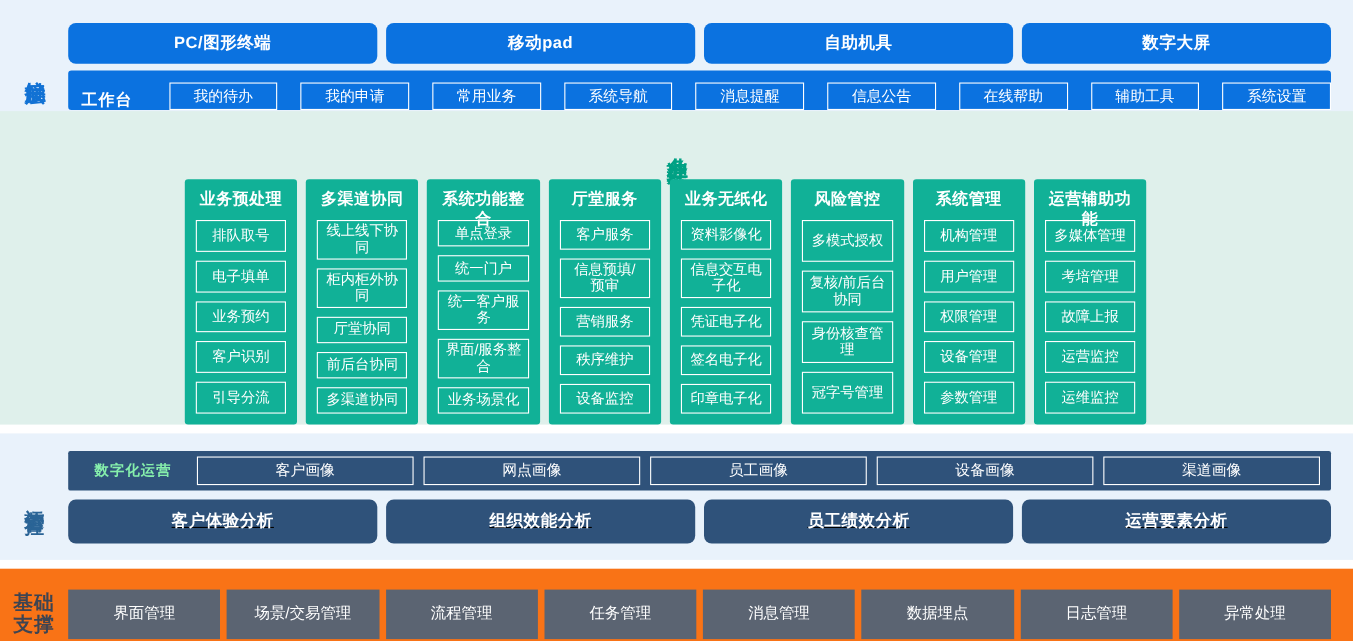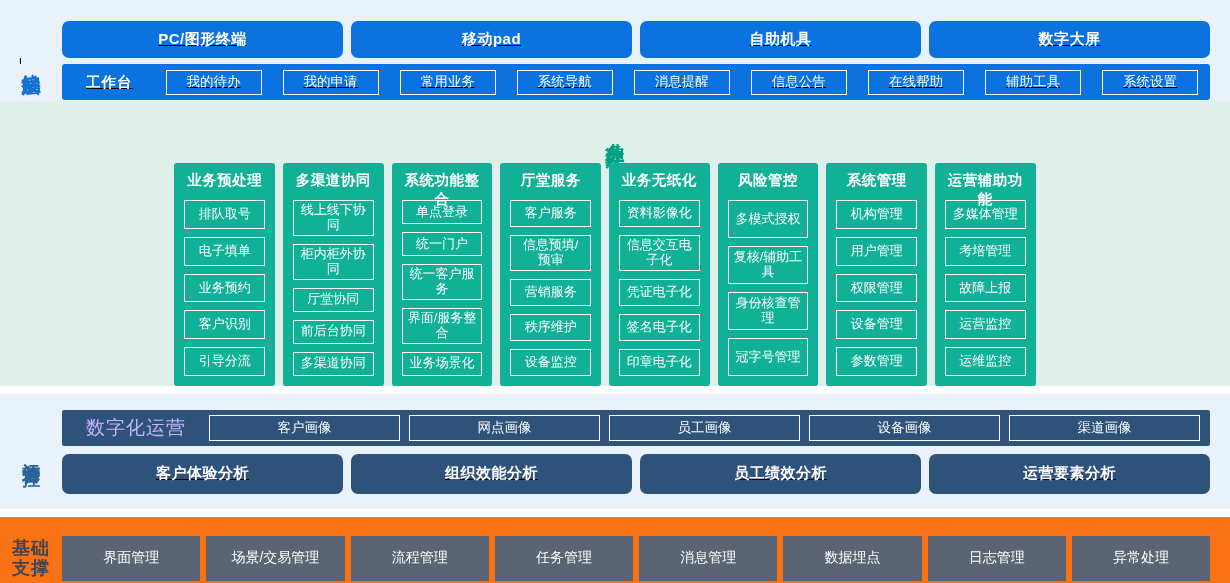--- a/index.html
+++ b/index.html
@@ -19,34 +19,34 @@
     letter-spacing: 2px;
     display: flex; align-items: center; justify-content: center;
     flex: 0 0 62px;
     line-height: 1.15;
   }
 
   
   .layer-contact {
     position: absolute; left: 0; top: 0; width: 1230px; height: 121px;
     background: #e9f2fb;
-    display: flex; align-items: center; text-decoration: underline;
+    display: flex; align-items: center;
   }
   .layer-contact .vlabel { color: #1272d4; font-size: 19px; height: 90px; }
   .contact-body { flex: 1; padding-right: 20px; }
 
   .device-row { display: flex; gap: 8px; margin-bottom: 6px; }
   .device-btn {
     flex: 1; height: 37px; background: #0b72e0; color: #fff;
     border-radius: 7px; display: flex; align-items: center; justify-content: center;
     font-size: 15px; font-weight: bold; letter-spacing: .5px;
   }
   .nav-row {
     background: #0b72e0; border-radius: 3px; height: 36px;
-    display: flex; align-items: center; gap: 21px; padding: 0 12px;
+    display: flex; align-items: flex-end; gap: 21px; padding: 0 0;
   }
   .nav-home {
     color: #fff; font-size: 14.5px; font-weight: bold; letter-spacing: 1px;
     padding: 0 12px; white-space: nowrap;
   }
   .nav-item {
     flex: 1; height: 25px; border: 1px solid #ffffff; color: #fff;
     display: flex; align-items: center; justify-content: center;
     font-size: 13.5px; white-space: nowrap;
   }
@@ -82,21 +82,21 @@
     display: flex; align-items: center;
   }
   .layer-ops .vlabel { color: #2a6496; font-size: 18px; height: 100px; }
   .ops-body { flex: 1; padding-right: 20px; }
 
   .ops-row1 {
     background: #2f527a; border-radius: 2px; height: 36px;
     display: flex; align-items: center; gap: 9px; padding: 0 10px; margin-bottom: 8px;
   }
   .ops-title {
-    color: #c4b5fd; font-size: 19px; font-weight: normal; letter-spacing: 1px;
+    color: #86efac; font-size: 13px; font-weight: bold; letter-spacing: 1px;
     padding: 0 14px; white-space: nowrap;
   }
   .ops-chip {
     flex: 1; height: 26px; border: 1px solid #ffffff; color: #fff;
     display: flex; align-items: center; justify-content: center; font-size: 13.5px;
   }
   .ops-row2 { display: flex; gap: 8px; text-decoration: underline; }
   .ops-bar {
     flex: 1; height: 40px; background: #2f527a; color: #fff; border-radius: 7px;
     display: flex; align-items: center; justify-content: center;
@@ -207,21 +207,21 @@
           <div class="biz-item">凭证电子化</div>
           <div class="biz-item">签名电子化</div>
           <div class="biz-item">印章电子化</div>
         </div>
       </div>
 
       <div class="biz-col">
         <div class="biz-col-title">风险管控</div>
         <div class="biz-items">
           <div class="biz-item">多模式授权</div>
-          <div class="biz-item">复核/辅助工具</div>
+          <div class="biz-item">复核/前后台协同</div>
           <div class="biz-item">身份核查管理</div>
           <div class="biz-item">冠字号管理</div>
         </div>
       </div>
 
       <div class="biz-col">
         <div class="biz-col-title">系统管理</div>
         <div class="biz-items">
           <div class="biz-item">机构管理</div>
           <div class="biz-item">用户管理</div>

